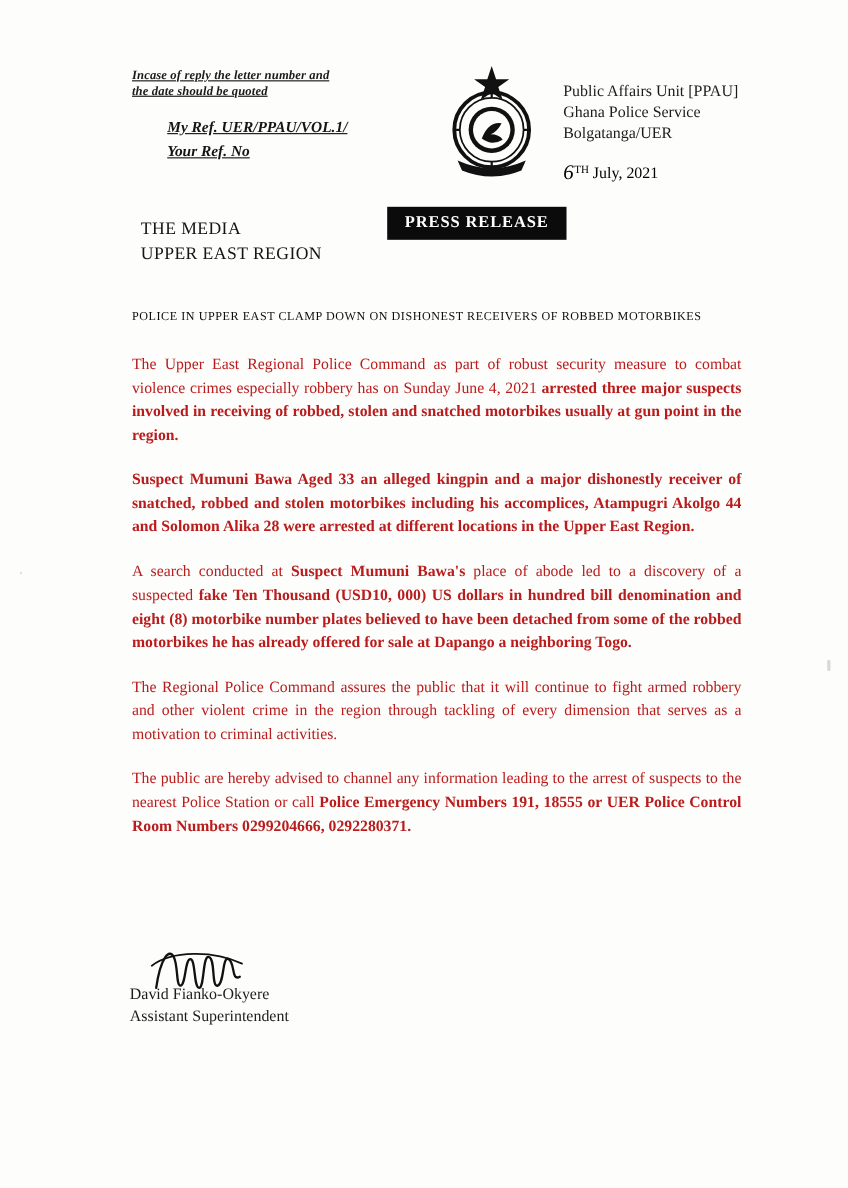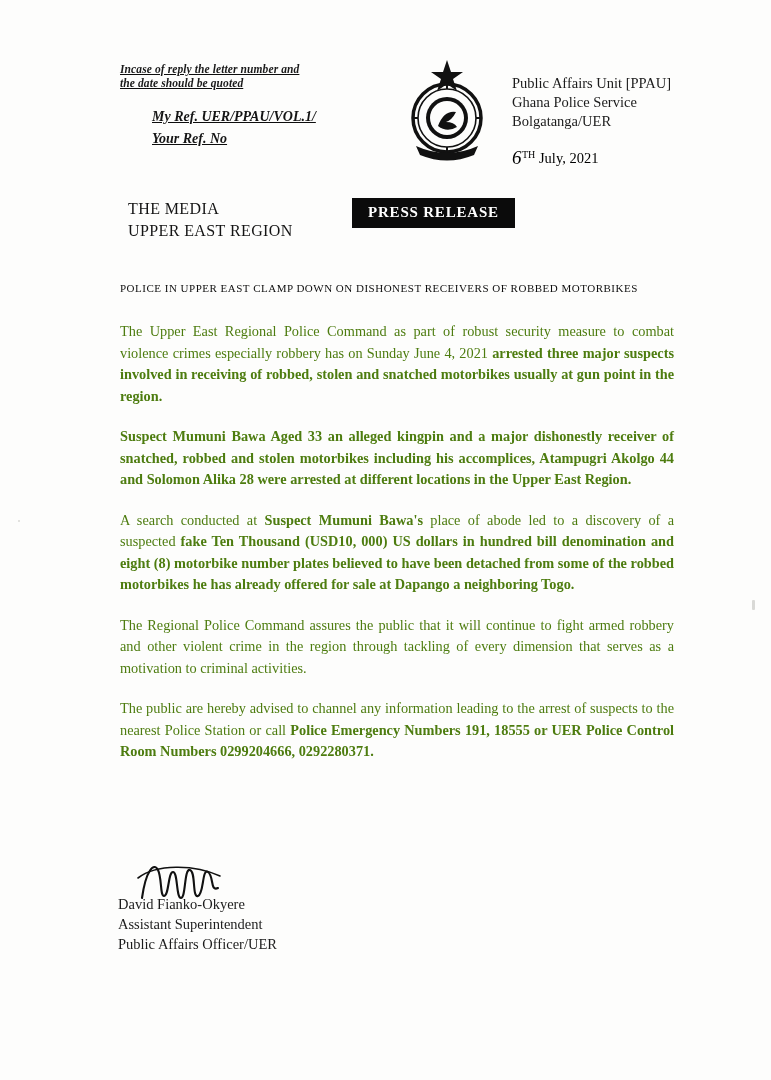--- a/index.html
+++ b/index.html
@@ -97,21 +97,21 @@
     position: absolute;
     top: 198px;
     left: 128px;
     font-size: 16px;
     line-height: 22px;
     letter-spacing: 0.4px;
     color: #141414;
   }
   .badge {
     position: absolute;
-    top: 198px;
+    top: 188px;
     left: 352px;
     background: #0b0b0b;
     color: #ffffff;
     font-weight: bold;
     font-size: 15px;
     letter-spacing: 0.8px;
     padding: 6px 16px 7px 16px;
   }
 
   
@@ -128,21 +128,21 @@
     line-height: 21px;
     margin: 0 0 22px 0;
     text-align: justify;
     color: #0f0f0f;
   }
   p.para {
     margin: 0 12px 19px 0;
     font-size: 14.3px;
     line-height: 21.5px;
     text-align: justify;
-    color: #4d7c0f;
+    color: #b91c1c;
   }
   p.para.bold-all { font-weight: bold; }
   .b { font-weight: bold; }
 
   
   .sig-wrap {
     position: absolute;
     top: 866px;
     left: 118px;
     width: 400px;
@@ -256,19 +256,18 @@
       <svg viewBox="0 0 110 48" width="110" height="48" aria-hidden="true">
         <path d="M10 40 C14 12, 22 4, 26 12 C30 20, 28 38, 32 38 C37 38, 36 14, 41 14
                  C46 14, 44 40, 49 40 C54 40, 52 10, 58 12 C64 14, 60 40, 66 38
                  C72 36, 70 10, 76 14 C82 18, 78 34, 86 30" fill="none" stroke="#111" stroke-width="2.1" stroke-linecap="round"></path>
         <path d="M6 20 C24 6, 62 6, 88 18" fill="none" stroke="#111" stroke-width="1.6" stroke-linecap="round"></path>
       </svg>
     </div>
     <div class="sig-lines">
       <div>David Fianko-Okyere</div>
       <div>Assistant Superintendent</div>
-      <div>Public Affairs Officer/UER</div>
     </div>
   </div>
 
   <div class="speck" style="left:752px;top:600px;width:3px;height:10px;border-radius:1px;"></div>
   <div class="speck" style="left:18px;top:520px;width:2px;height:2px;"></div>
 </div>
 
 </body></html>

